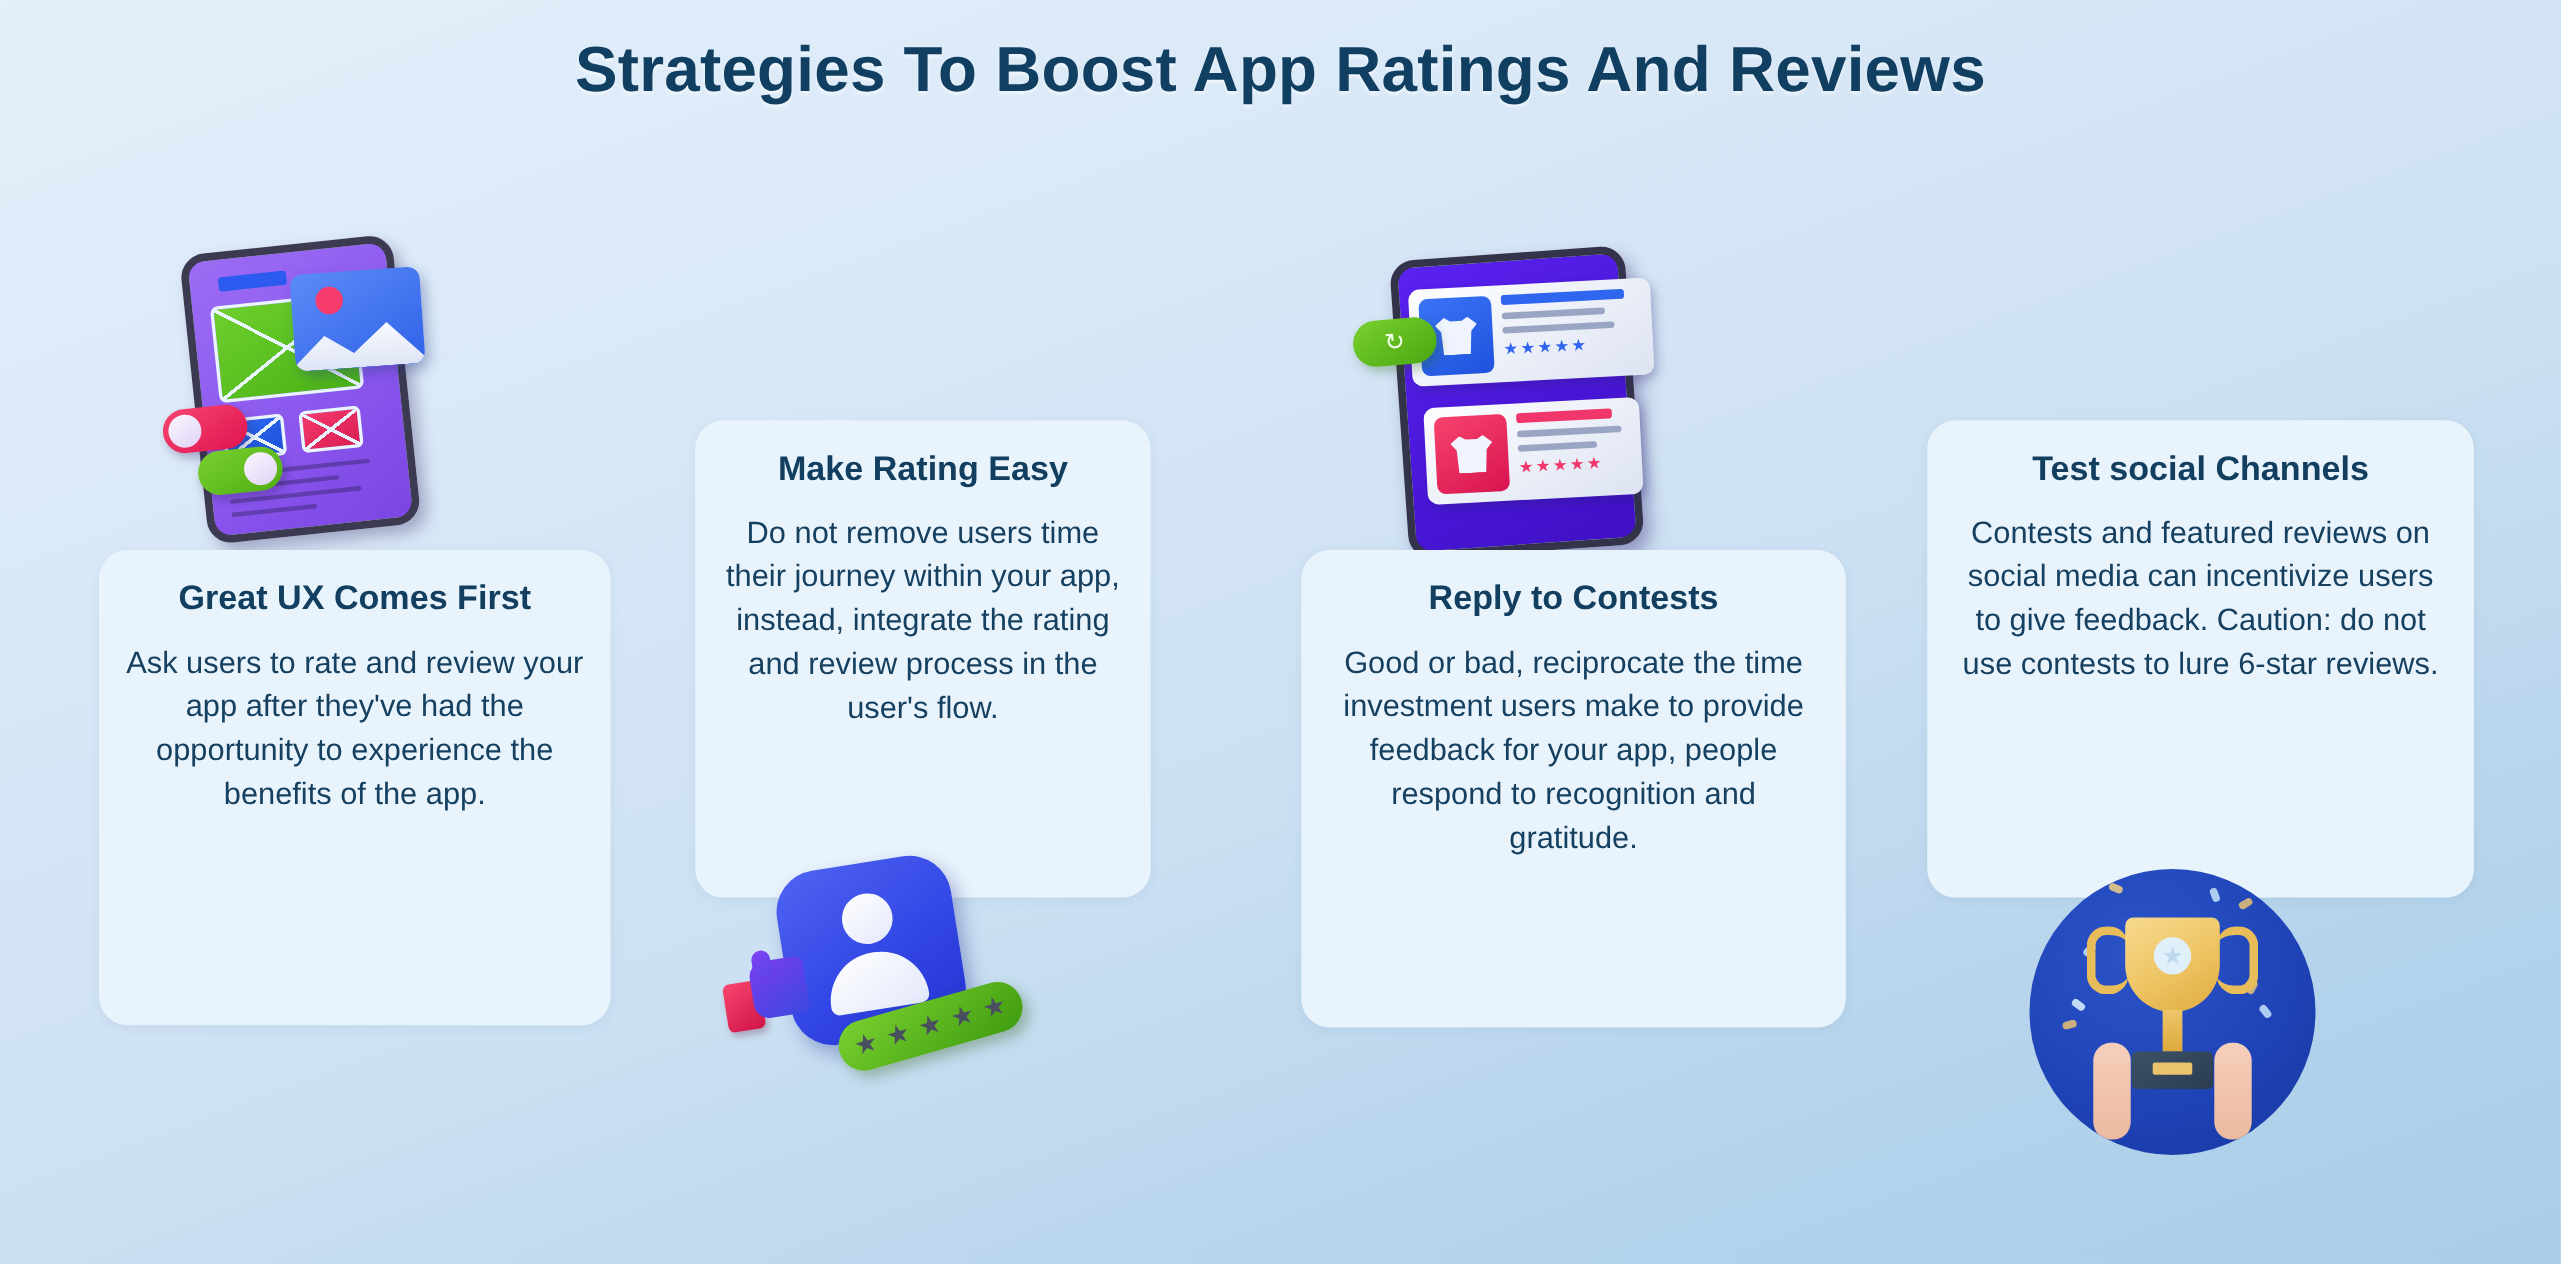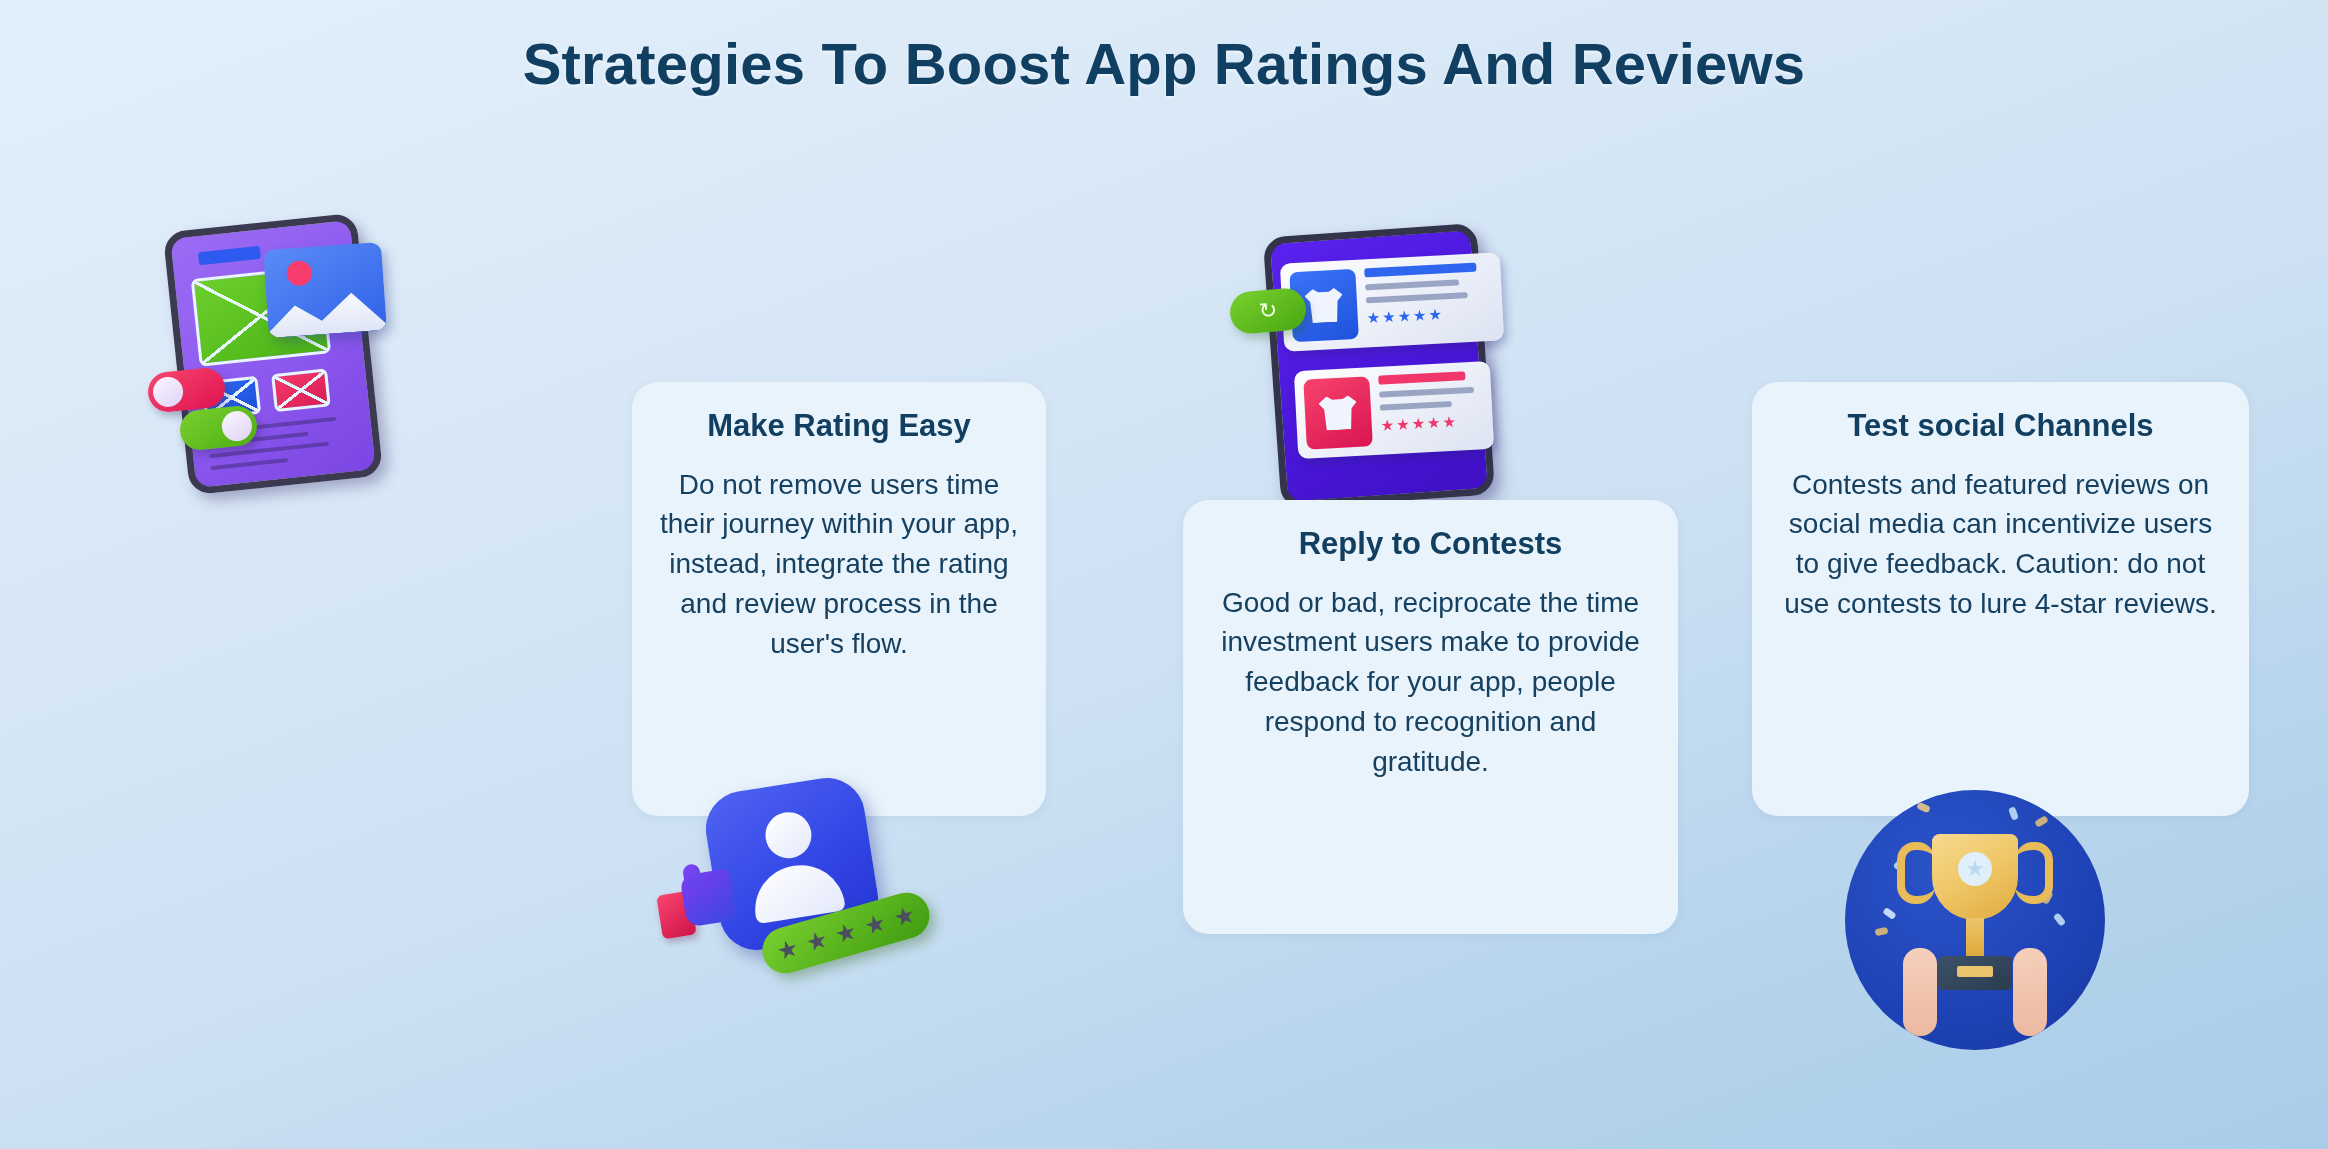--- a/index.html
+++ b/index.html
@@ -320,34 +320,38 @@
       <div class="rev-meta">
         <i style="width:84%"></i>
           <i style="width:92%"></i>
           <i style="width:70%"></i>
         <div class="rev-stars">★★★★★</div>
       </div>
     </div>
     <div class="sync-badge">↻</div>
   </div>
 
+  <div class="card card-1">
+    <div class="card-title">Great UX Comes First</div>
+    <div class="card-body">Ask users to rate and review your app after they've had the opportunity to experience the benefits of the app.</div>
+  </div>
 
   <div class="card card-2">
     <div class="card-title">Make Rating Easy</div>
     <div class="card-body">Do not remove users time their journey within your app, instead, integrate the rating and review process in the user's flow.</div>
   </div>
 
   <div class="card card-3">
     <div class="card-title">Reply to Contests</div>
     <div class="card-body">Good or bad, reciprocate the time investment users make to provide feedback for your app, people respond to recognition and gratitude.</div>
   </div>
 
   <div class="card card-4">
     <div class="card-title">Test social Channels</div>
-    <div class="card-body">Contests and featured reviews on social media can incentivize users to give feedback. Caution: do not use contests to lure 4-star reviews.</div>
+    <div class="card-body">Contests and featured reviews on social media can incentivize users to give feedback. Caution: do not use contests to lure 6-star reviews.</div>
   </div>
 
   <div class="illus ill-thumb">
     <div class="av-card">
       <div class="av-head"></div>
       <div class="av-body"></div>
     </div>
     <div class="star-bar">
       <span>★</span>
       <span>★</span>

